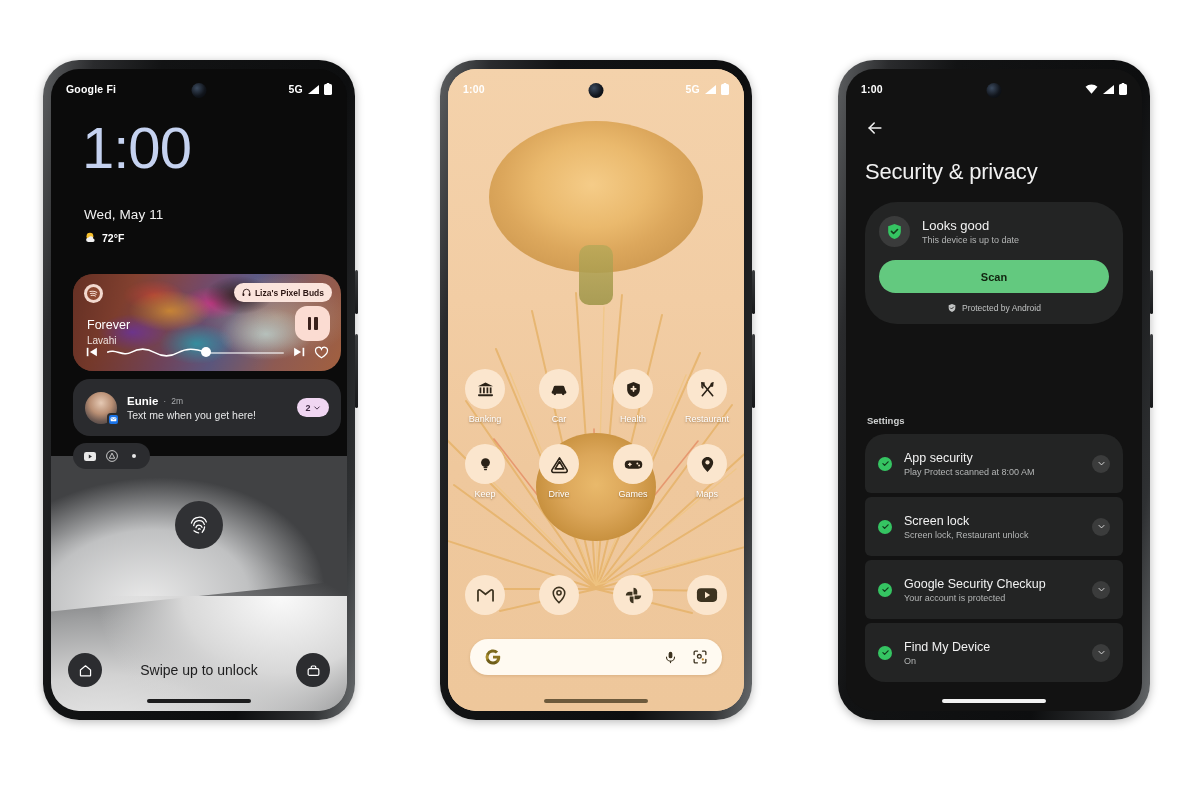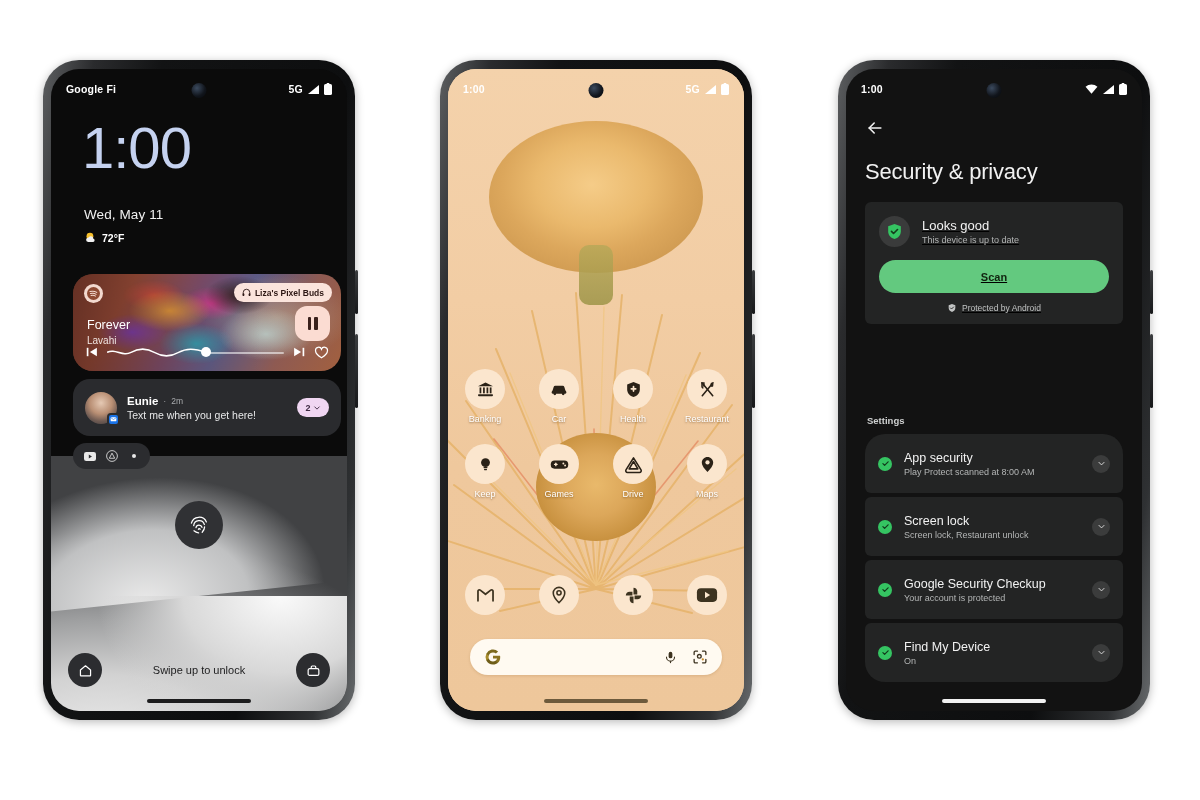--- a/index.html
+++ b/index.html
@@ -139,21 +139,21 @@
     position:absolute; left:22px; top:374px; height:26px; border-radius:14px; background:#2b2c2f;
     display:flex; align-items:center; gap:9px; padding:0 10px;
   }
   .minicons .mi { width:13px; height:13px; display:flex; align-items:center; justify-content:center; }
   .mi-dot { width:4px; height:4px; border-radius:50%; background:#e8e8e8; }
 
   .fp-btn { position:absolute; left:50%; transform:translateX(-50%); top:432px; width:48px; height:48px; border-radius:50%;
     background:#303134; display:flex; align-items:center; justify-content:center; }
   .lock-bottom { position:absolute; left:0; right:0; bottom:22px; height:38px; display:flex; align-items:center; justify-content:space-between; padding:0 17px; }
   .round-btn { width:34px; height:34px; border-radius:50%; background:#2c2d30; display:flex; align-items:center; justify-content:center; }
-  .swipe-txt { font-size:11px; color:#1d1d1e; font-weight:400; }
+  .swipe-txt { font-size:14px; color:#1d1d1e; font-weight:400; }
 
   
   #phone2 { left: 440px; top: 60px; }
   #screen2 { background:#f2cfa8; }
   .flower-wall { position:absolute; inset:0; overflow:hidden;
     background: linear-gradient(180deg,#f4d2ab 0%,#f2cda4 36%,#efc89d 62%,#eec79b 100%); }
   .fl-head {
     position:absolute; left:50%; transform:translateX(-50%); top:52px;
     width:214px; height:152px; border-radius:50%;
     background: radial-gradient(58% 62% at 48% 42%, #f5cc88 0%, #eab96d 45%, #dca75c 72%, #cf9a51 100%);
@@ -177,21 +177,21 @@
     background:#fffaf1; display:flex; align-items:center; padding:0 14px; justify-content:space-between;
     box-shadow:0 1px 3px rgba(120,80,30,.18);
   }
   .sb-icons { display:flex; align-items:center; gap:14px; }
 
   
   #phone3 { left: 838px; top: 60px; }
   #screen3 { background:#121212; }
   .p3-back { position:absolute; left:18px; top:48px; width:22px; height:22px; display:flex; align-items:center; justify-content:center; }
   .p3-title { position:absolute; left:19px; top:90px; font-size:22px; color:#f1f1f1; font-weight:400; letter-spacing:-.2px; }
-  .status-card { position:absolute; left:19px; top:133px; right:19px; border-radius:6px; background:#232424; padding:14px 14px 11px;text-decoration:underline; }
+  .status-card { position:absolute; left:19px; top:133px; right:19px; border-radius:32px; background:#232424; padding:14px 14px 11px; }
   .sc-head { display:flex; align-items:center; gap:12px; }
   .sc-shield-wrap { width:31px; height:31px; border-radius:50%; background:#3a3b3b; display:flex; align-items:center; justify-content:center; flex:0 0 31px; }
   .sc-title { font-size:13px; color:#f2f2f2; }
   .sc-sub { font-size:9px; color:#b3b5b5; margin-top:2px; }
   .scan-btn { margin-top:13px; height:33px; border-radius:18px; background:#63c97f; display:flex; align-items:center; justify-content:center;
     font-size:11px; font-weight:700; color:#11240f; }
   .protected { margin-top:10px; display:flex; align-items:center; justify-content:center; gap:5px; font-size:8.5px; color:#c2c4c4; }
   .settings-lbl { position:absolute; left:21px; top:346px; font-size:9.5px; color:#cfd1d1;font-weight:bold; }
   .settings-list { position:absolute; left:19px; right:19px; top:365px; display:flex; flex-direction:column; gap:4px; }
   .srow { background:#232424; border-radius:6px; height:59px; display:flex; align-items:center; padding:0 13px; gap:12px; }
@@ -474,38 +474,38 @@
               <svg width="19" height="19" viewBox="0 0 24 24">
                   <circle cx="12" cy="9.6" r="5.6" fill="#2b2217"></circle>
                   <rect x="9.4" y="15" width="5.2" height="1.8" rx=".9" fill="#2b2217"></rect>
                   <rect x="10" y="17.6" width="4" height="1.6" rx=".8" fill="#2b2217"></rect>
                 </svg>
             </div>
             <span class="app-lbl">Keep</span>
           </div>
           <div class="app">
             <div class="app-ico">
+              <svg width="21" height="21" viewBox="0 0 24 24" fill="none" stroke="#2b2217" stroke-width="1.8" stroke-linejoin="round">
+                <path d="M12 4.4 20.6 18.2a2 2 0 0 1-1.7 3H5.1a2 2 0 0 1-1.7-3z"></path>
+                <path d="M12 8.6 17 17H7z"></path>
+              </svg>
+            </div>
+            <span class="app-lbl">Drive</span>
+          </div>
+          <div class="app">
+            <div class="app-ico">
               <svg width="21" height="21" viewBox="0 0 24 24">
                   <rect x="2" y="7.4" width="20" height="9.4" rx="4.4" fill="#2b2217"></rect>
                   <rect x="5.6" y="11.1" width="4.4" height="1.6" rx=".8" fill="#fbe6ce"></rect>
                   <rect x="7" y="9.7" width="1.6" height="4.4" rx=".8" fill="#fbe6ce"></rect>
                   <circle cx="16.4" cy="10.8" r="1.1" fill="#fbe6ce"></circle>
                   <circle cx="18.4" cy="13.2" r="1.1" fill="#fbe6ce"></circle>
                 </svg>
             </div>
             <span class="app-lbl">Games</span>
-          </div>
-          <div class="app">
-            <div class="app-ico">
-              <svg width="21" height="21" viewBox="0 0 24 24" fill="none" stroke="#2b2217" stroke-width="1.8" stroke-linejoin="round">
-                <path d="M12 4.4 20.6 18.2a2 2 0 0 1-1.7 3H5.1a2 2 0 0 1-1.7-3z"></path>
-                <path d="M12 8.6 17 17H7z"></path>
-              </svg>
-            </div>
-            <span class="app-lbl">Drive</span>
           </div>
           <div class="app">
             <div class="app-ico">
               <svg width="19" height="19" viewBox="0 0 24 24">
                   <path d="M12 2.4c-4 0-7.2 3.2-7.2 7.2 0 5.4 7.2 12 7.2 12s7.2-6.6 7.2-12c0-4-3.2-7.2-7.2-7.2z" fill="#2b2217"></path>
                   <circle cx="12" cy="9.4" r="2.7" fill="#fbe6ce"></circle>
                 </svg>
             </div>
             <span class="app-lbl">Maps</span>
           </div>

